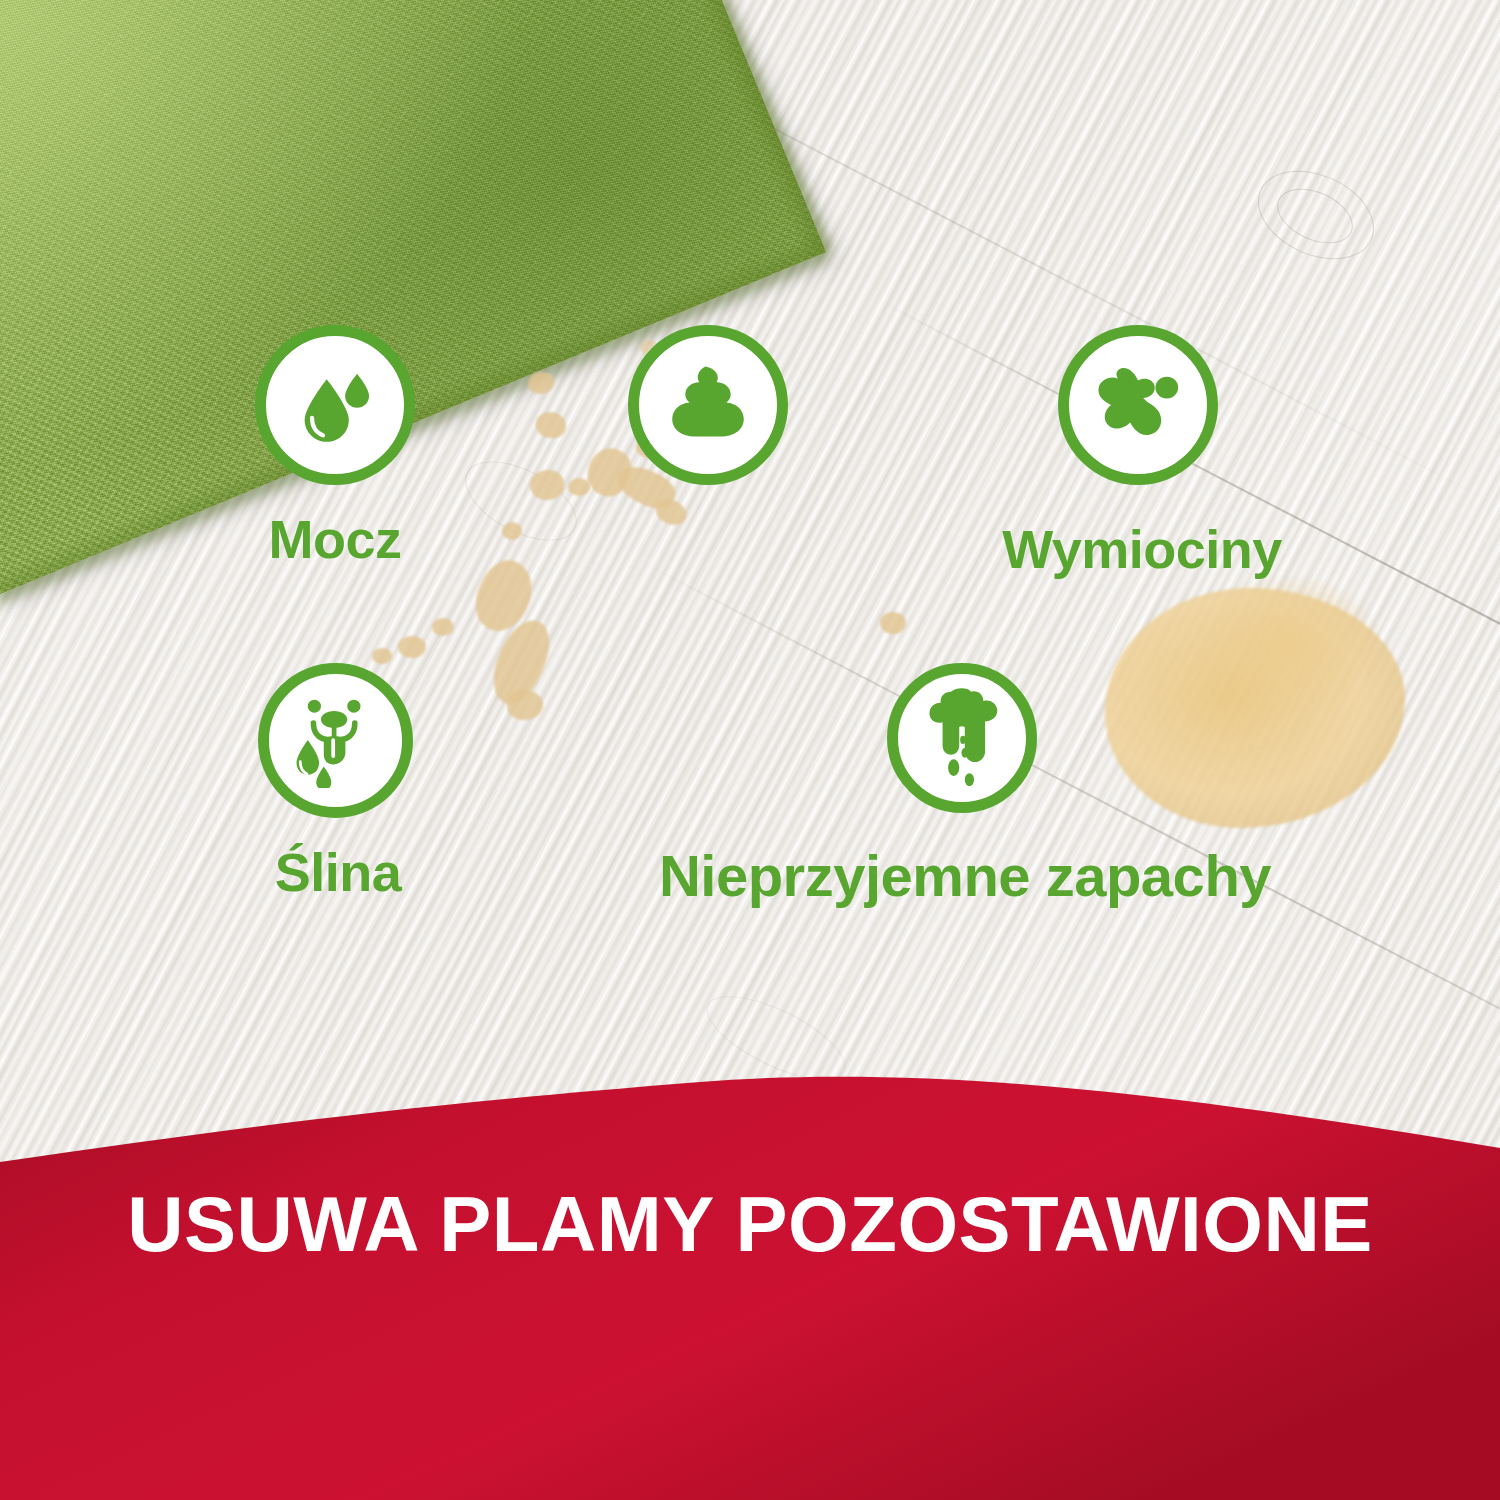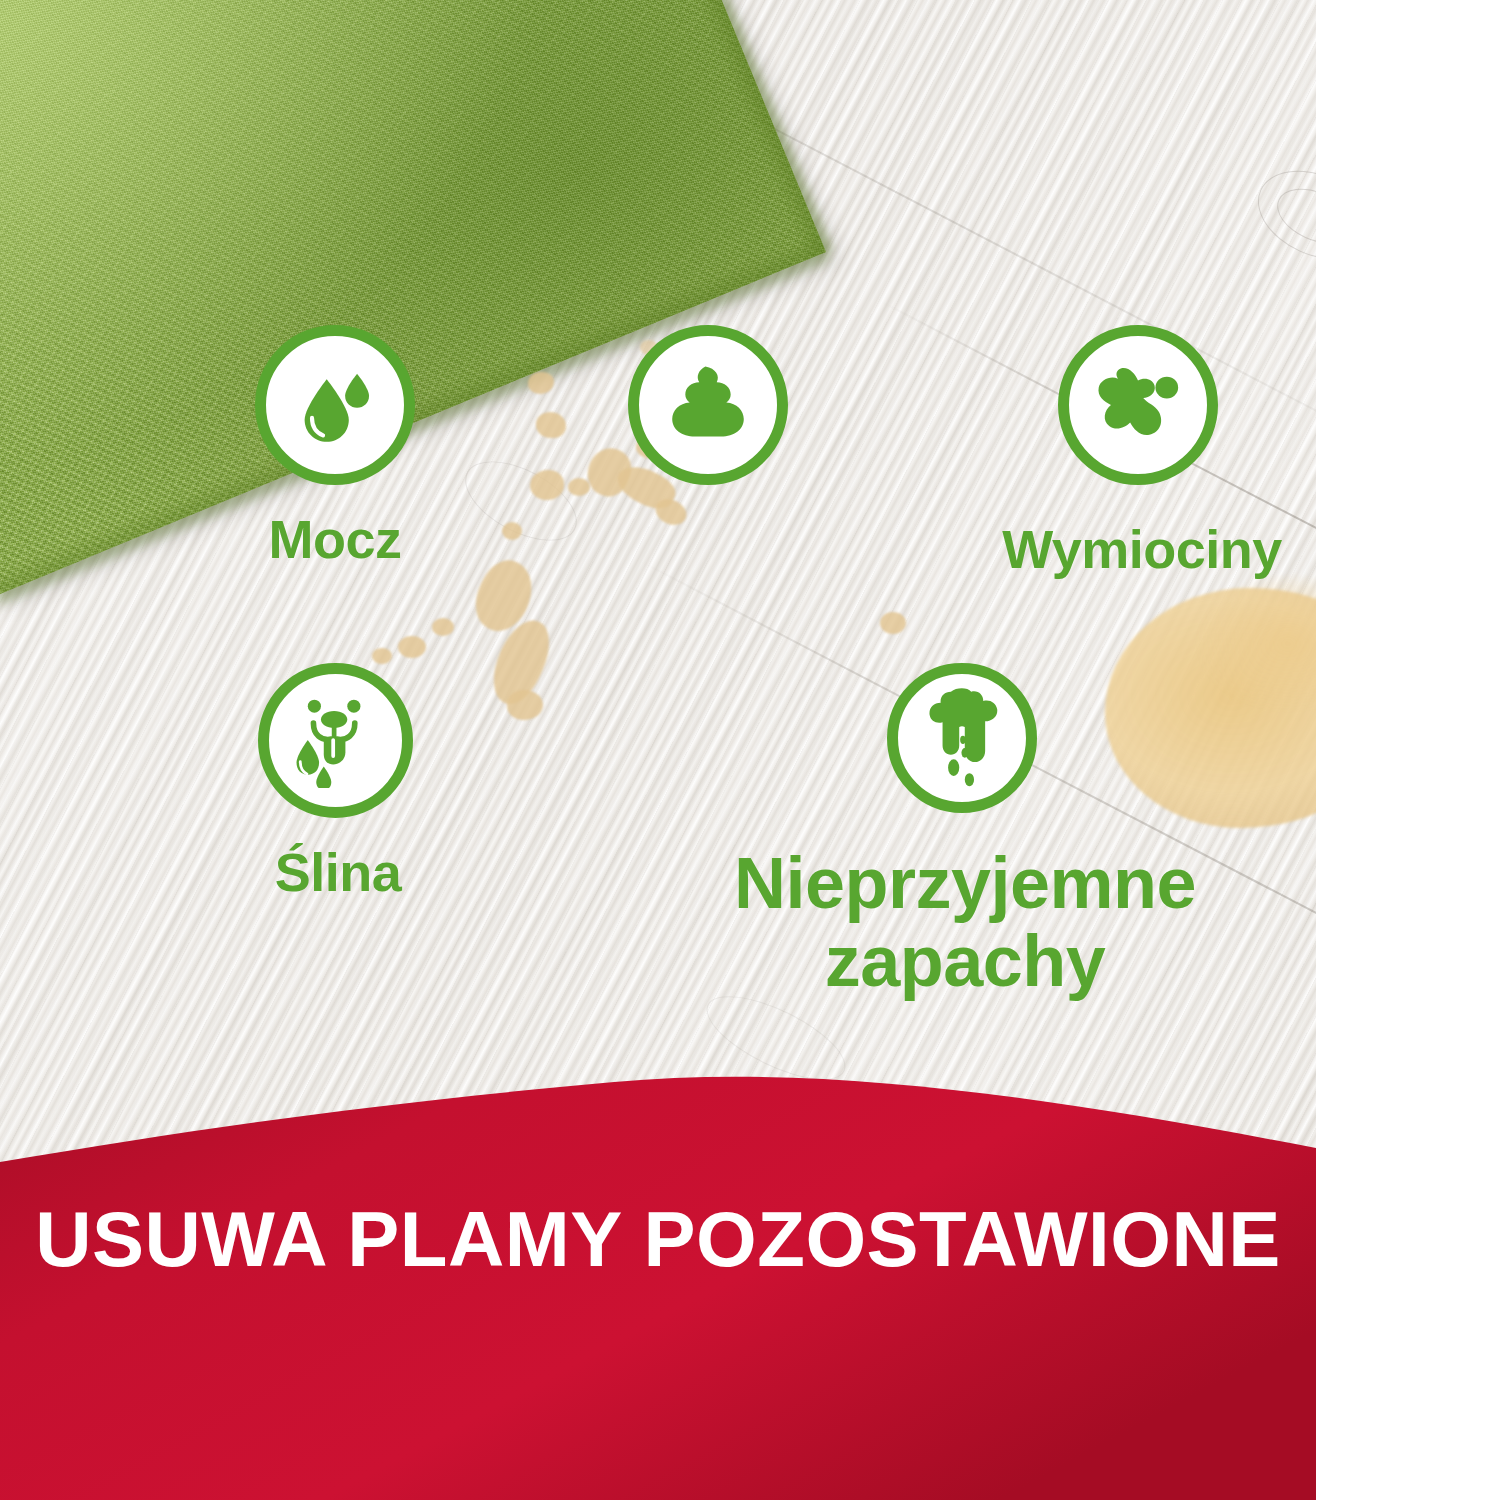--- a/index.html
+++ b/index.html
@@ -6,21 +6,21 @@
     margin: 0;
     padding: 0;
     background: #ffffff;
   }
   body {
     font-family: "Liberation Sans", sans-serif;
   }
 
   #poster {
     position: relative;
-    width: 1316px;
+    width: 1500px;
     height: 1500px;
     overflow: hidden;
     background: #efecea;
   }
 
   
   .floor {
     position: absolute;
     inset: 0;
     background-color: #e9e6e2;
@@ -161,33 +161,33 @@
     font-family: "Liberation Sans", sans-serif;
     font-weight: bold;
     font-size: 54px;
     letter-spacing: -0.5px;
     line-height: 1.02;
     white-space: nowrap;
     text-align: center;
     transform: translateX(-50%);
     text-shadow: 0 0 2px rgba(255,255,255,.45);
   }
-  .label.multi { white-space: normal; width: 760px; font-size: 72px; line-height: 1.08; }
+  .label.multi { white-space: normal; width: 760px; font-size: 58px; line-height: 1.08; }
 
   
   .banner {
     position: absolute;
     left: 0; right: 0; bottom: 0;
     height: 430px;
   }
   .banner svg { display: block; width: 100%; height: 100%; }
   .banner-text {
     position: absolute;
     left: 0; right: 0;
-    top: 120px;
+    top: 105px;
     color: #ffffff;
     font-family: "Liberation Sans", sans-serif;
     font-weight: bold;
     font-size: 78px;
     line-height: 1.28;
     text-align: center;
     letter-spacing: 0.5px;
   }
   .banner-text .l2 { display: block; }
 </style>

